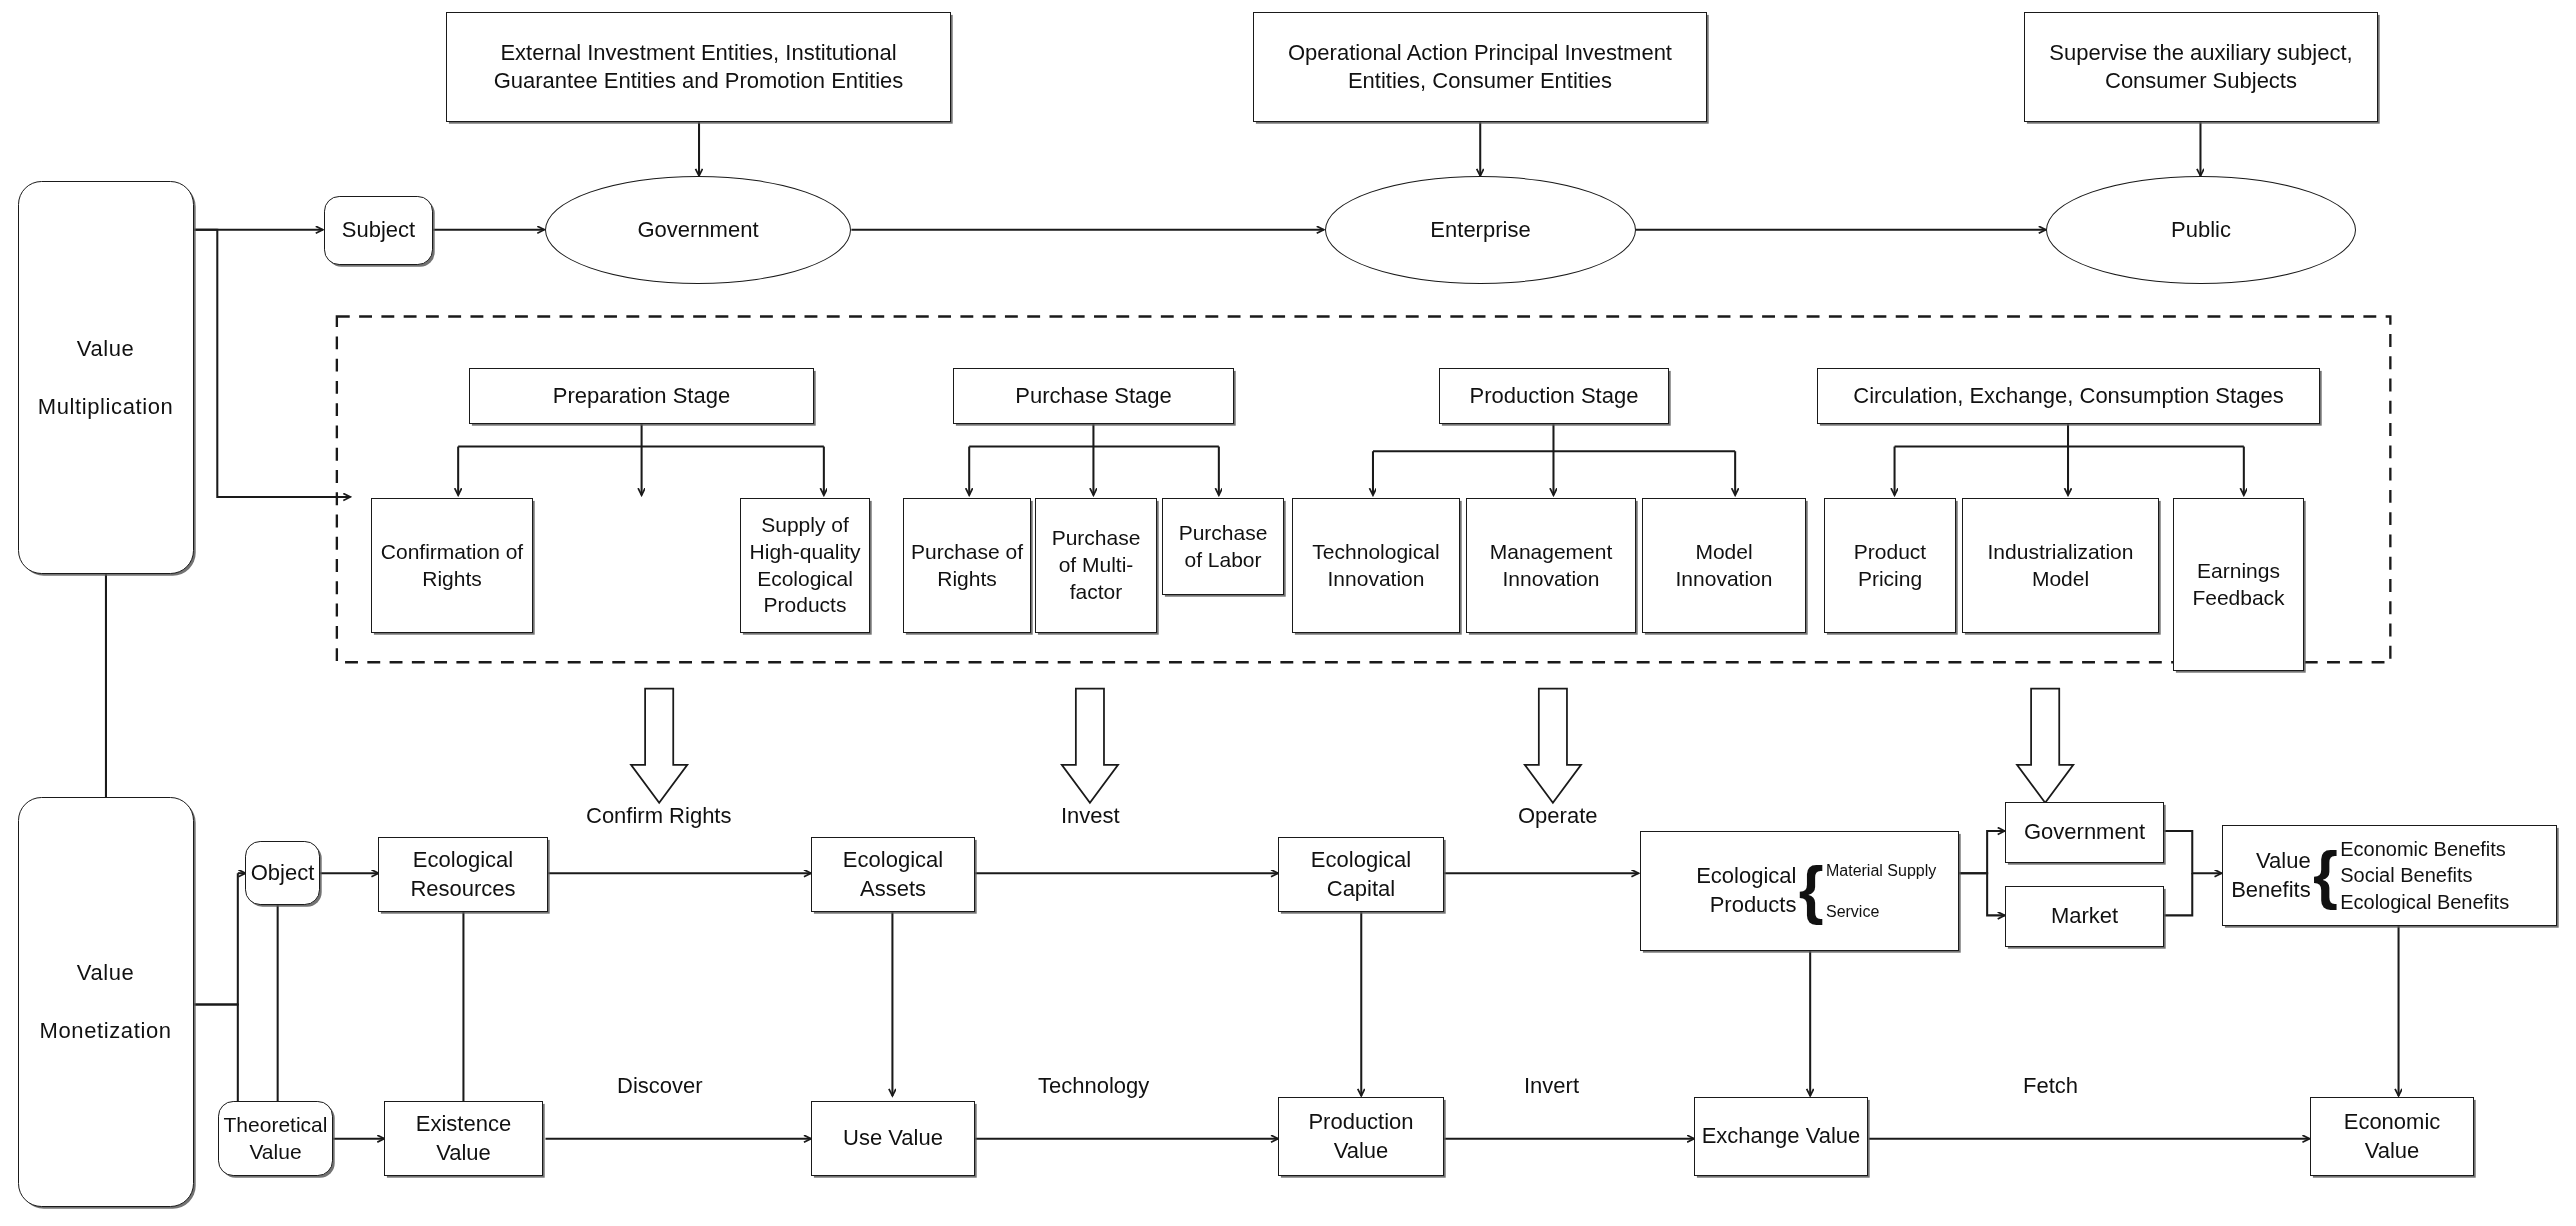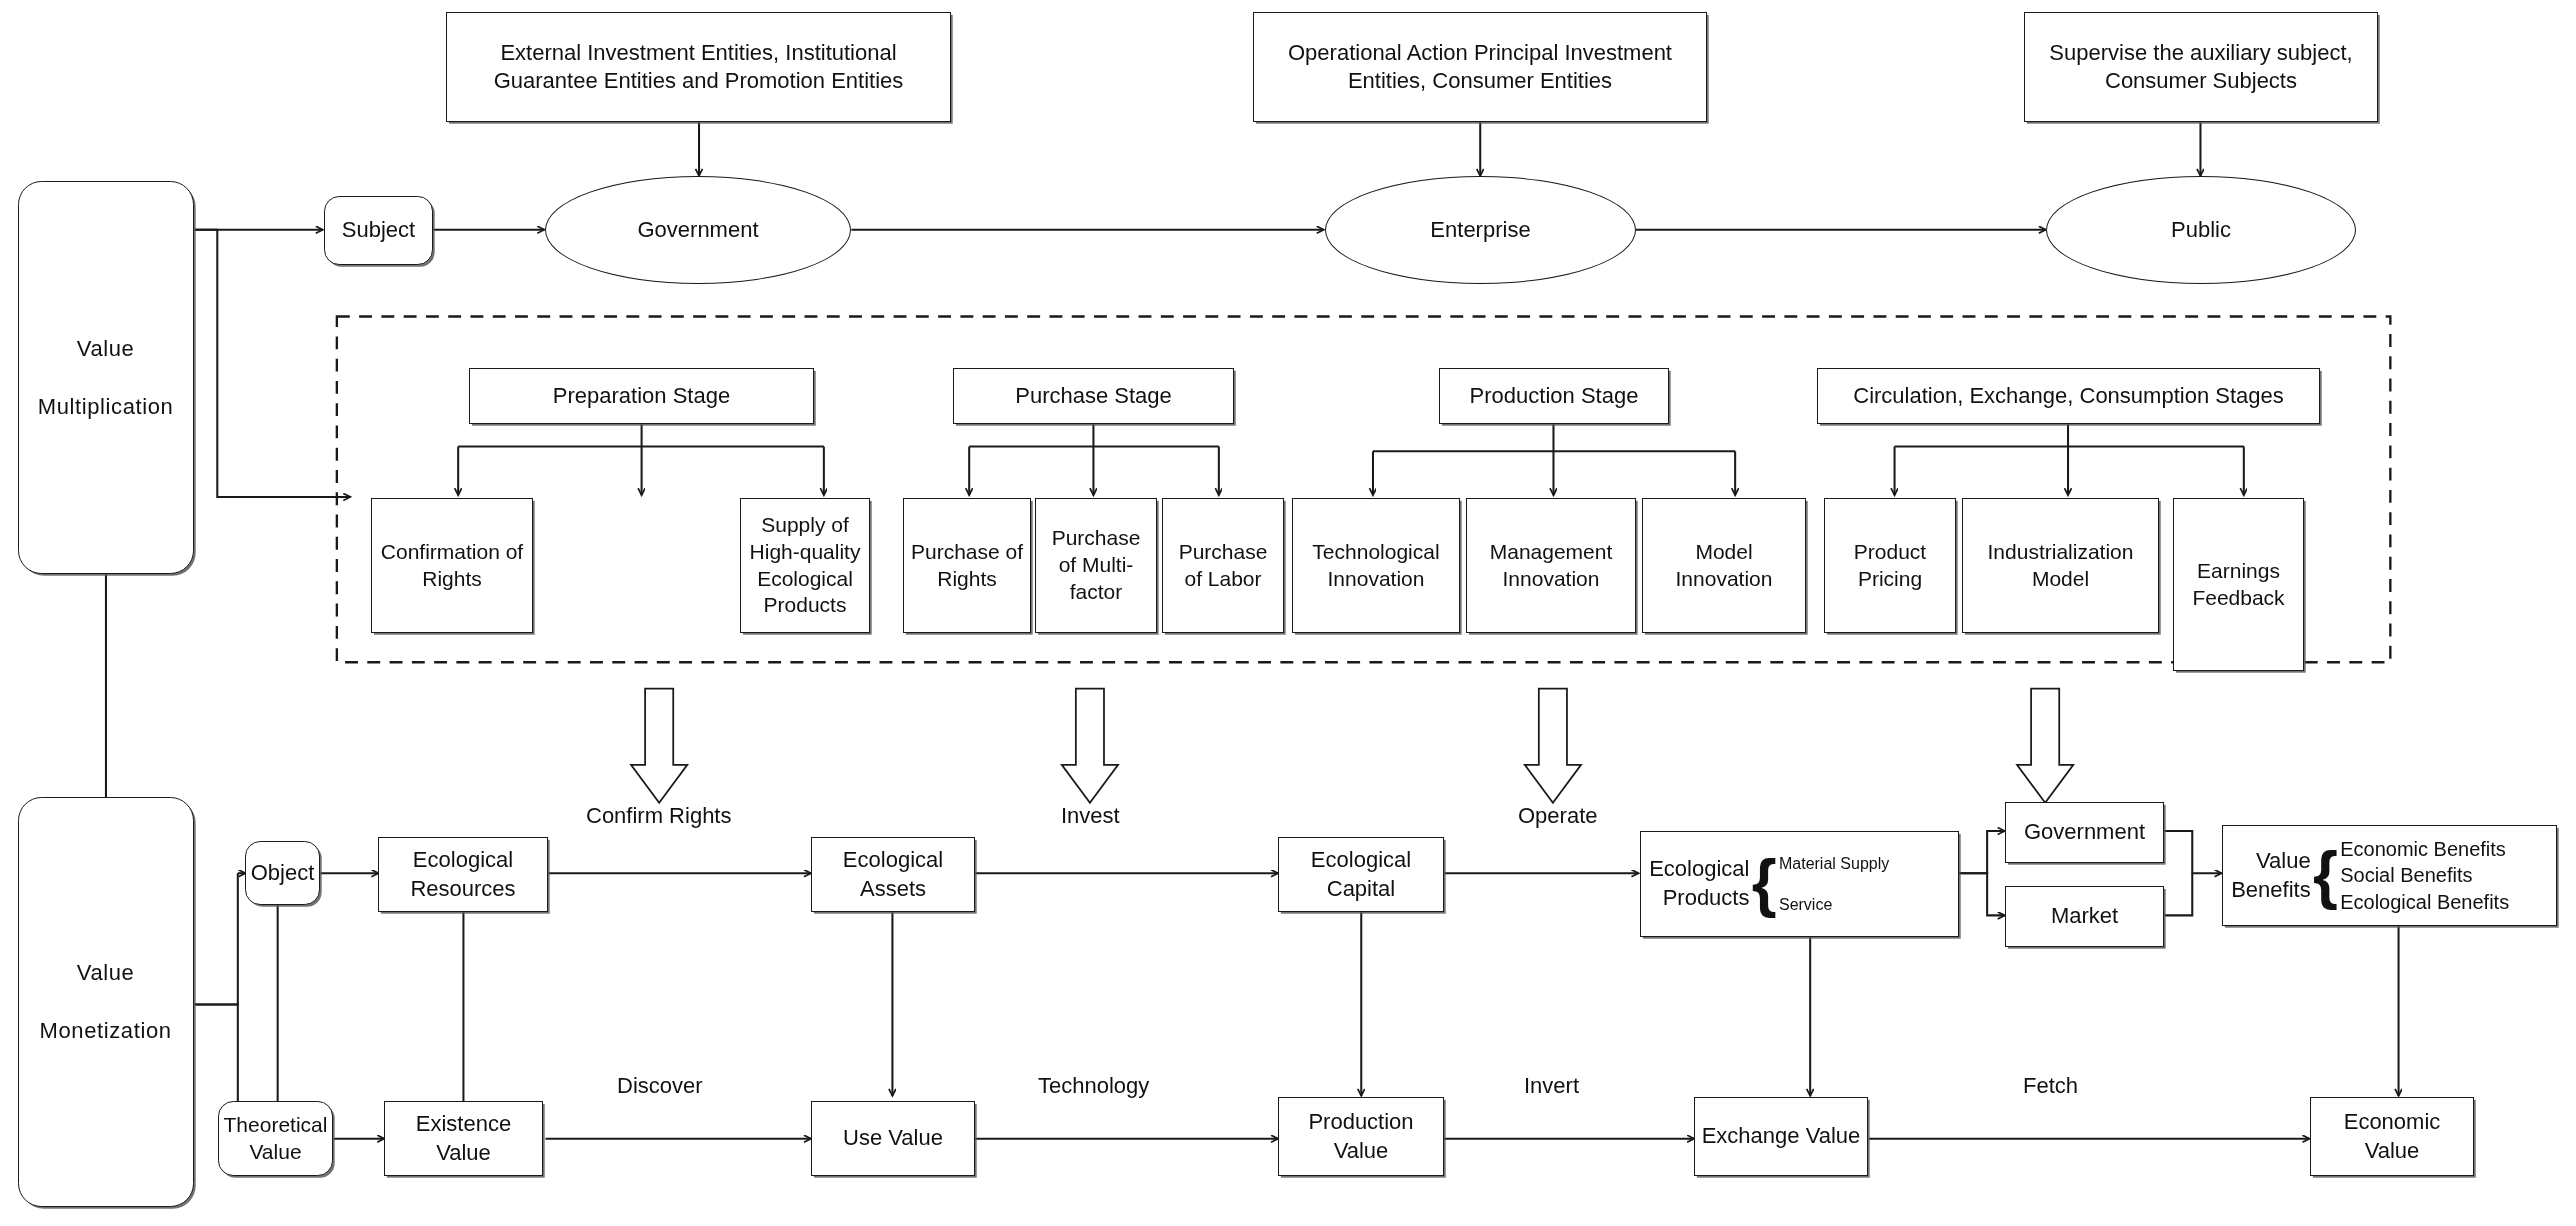--- a/index.html
+++ b/index.html
@@ -136,41 +136,41 @@
   <div class="nd sh f37" style="left:469px;top:368px;width:345px;height:56px;">Preparation Stage</div>
   <div class="nd sh f37" style="left:953px;top:368px;width:281px;height:56px;">Purchase Stage</div>
   <div class="nd sh f37" style="left:1439px;top:368px;width:230px;height:56px;">Production Stage</div>
   <div class="nd sh f37" style="left:1817px;top:368px;width:503px;height:56px;">Circulation, Exchange, Consumption Stages</div>
 
   <div class="nd sh f36" style="left:371px;top:498px;width:162px;height:135px;padding:0 5.9px;">Confirmation of Rights</div>
   <div class="nd sh f36" style="left:740px;top:498px;width:130px;height:135px;padding:0 4.7px;">Supply of High-quality Ecological Products</div>
 
   <div class="nd sh f36" style="left:903px;top:498px;width:128px;height:135px;padding:0 4.7px;">Purchase of Rights</div>
   <div class="nd sh f36" style="left:1035px;top:498px;width:122px;height:135px;padding:0 4.7px;">Purchase of Multi-factor</div>
-  <div class="nd sh f36" style="left:1162px;top:498px;width:122px;height:135px;padding:0 4.7px;">Purchase of Labor</div>
+  <div class="nd sh f36" style="left:1162px;top:498px;width:122px;height:97px;padding:0 4.7px;">Purchase of Labor</div>
 
   <div class="nd sh f36" style="left:1292px;top:498px;width:168px;height:135px;padding:0 5.9px;">Technological Innovation</div>
   <div class="nd sh f36" style="left:1466px;top:498px;width:170px;height:135px;padding:0 11px;">Management Innovation</div>
   <div class="nd sh f36" style="left:1642px;top:498px;width:164px;height:135px;padding:0 5.9px;">Model Innovation</div>
 
   <div class="nd sh f36" style="left:1824px;top:498px;width:132px;height:135px;padding:0 4.7px;">Product Pricing</div>
   <div class="nd sh f36" style="left:1962px;top:498px;width:197px;height:135px;padding:0 5.9px;">Industrialization Model</div>
   <div class="nd sh f36" style="left:2173px;top:498px;width:131px;height:173px;padding:0 4.7px;">Earnings Feedback</div>
 
   <div class="lbl f37" style="left:586px;top:803px;">Confirm Rights</div>
   <div class="lbl f37" style="left:1061px;top:803px;">Invest</div>
   <div class="lbl f37" style="left:1518px;top:803px;">Operate</div>
 
   <div class="nd sh rnd f37" style="left:245px;top:841px;width:75px;height:64px;">Object</div>
 
   <div class="nd sh f37" style="left:378px;top:837px;width:170px;height:75px;padding:0 4.7px;">Ecological Resources</div>
   <div class="nd sh f37" style="left:811px;top:837px;width:164px;height:75px;padding:0 16px;">Ecological Assets</div>
   <div class="nd sh f37" style="left:1278px;top:837px;width:166px;height:75px;padding:0 4.7px;">Ecological Capital</div>
 
-  <div class="brace-box" style="left:1640px;top:831px;width:319px;height:106px;">
+  <div class="brace-box" style="left:1640px;top:831px;width:319px;height:120px;padding-left:47px;">
     <div class="bb-left">
       <span>Ecological</span><br><span>Products</span>
     </div>
     <div class="bb-brace">{</div>
     <div class="bb-right">
       <div>Material Supply</div>
       <div style="height:20px"></div>
       <div>Service</div>
     </div>
   </div>

